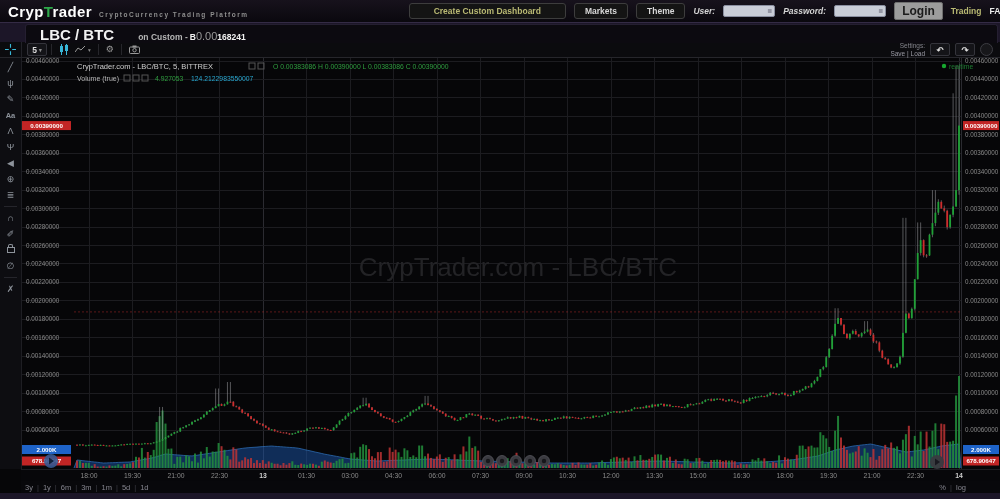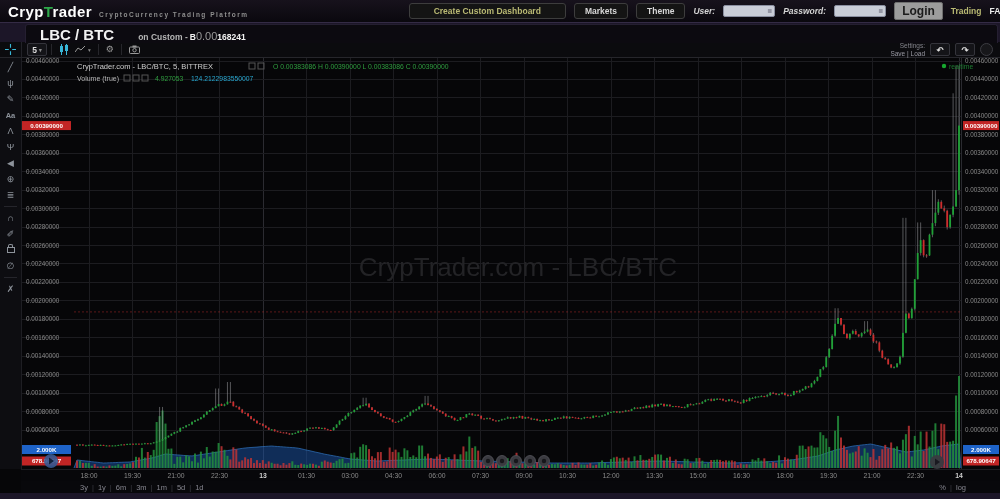--- a/index.html
+++ b/index.html
@@ -61,21 +61,21 @@
   .lockicon{width:6px;height:4px;border:1px solid #8d939b;position:relative;display:block;}
   .lockicon:before{content:"";position:absolute;top:-4px;left:0px;width:3px;height:3px;
                    border:1px solid #8d939b;border-bottom:none;border-radius:2px 2px 0 0;}
   svg#chart{position:absolute;left:21px;top:15px;display:block;background:#060608;}
   .timeaxis{position:absolute;left:21px;right:0;top:427px;height:12px;background:#07070a;
             border-top:1px solid #1d1d22;overflow:hidden;cursor:ew-resize;}
   .tlabel{position:absolute;top:2px;font-size:6.8px;color:#8a8a8a;transform:translateX(-50%);white-space:nowrap;}
   .tlabel.day{color:#cfcfcf;font-weight:bold;}
   .pfooter{position:absolute;left:21px;right:0;bottom:0;height:12px;background:#08080b;
            display:flex;align-items:center;font-size:7.5px;color:#85858e;}
-  .ranges{margin-left:55px;display:flex;align-items:center;}
+  .ranges{display:flex;align-items:center;}
   .range-item{padding:0 4px;cursor:pointer;}
   .sep{color:#3c3c44;}
   .scales{margin-left:auto;margin-right:30px;display:flex;align-items:center;}
 </style>
 </head>
 <body>
 
 <div class="screen">
 
   <header>

